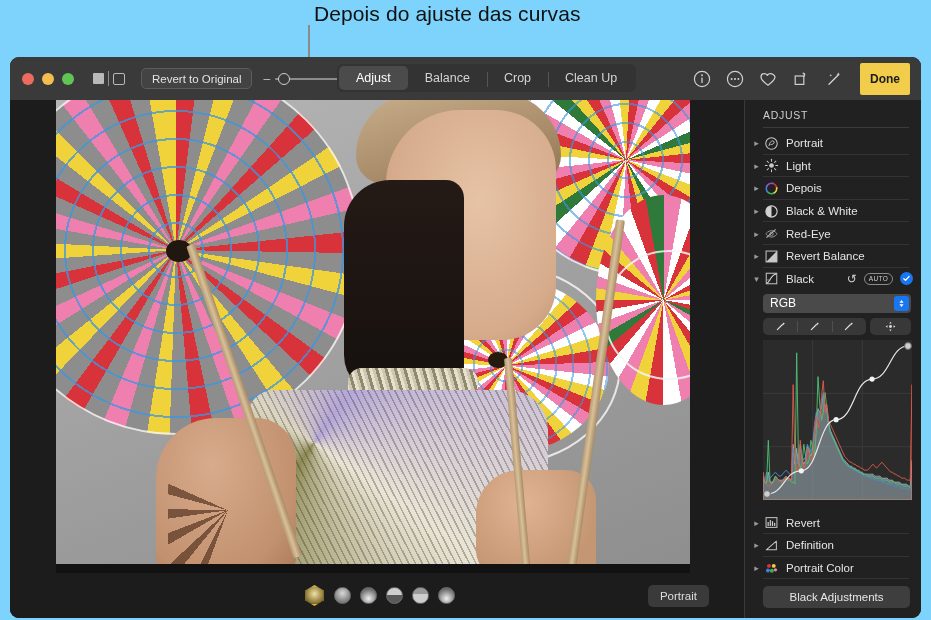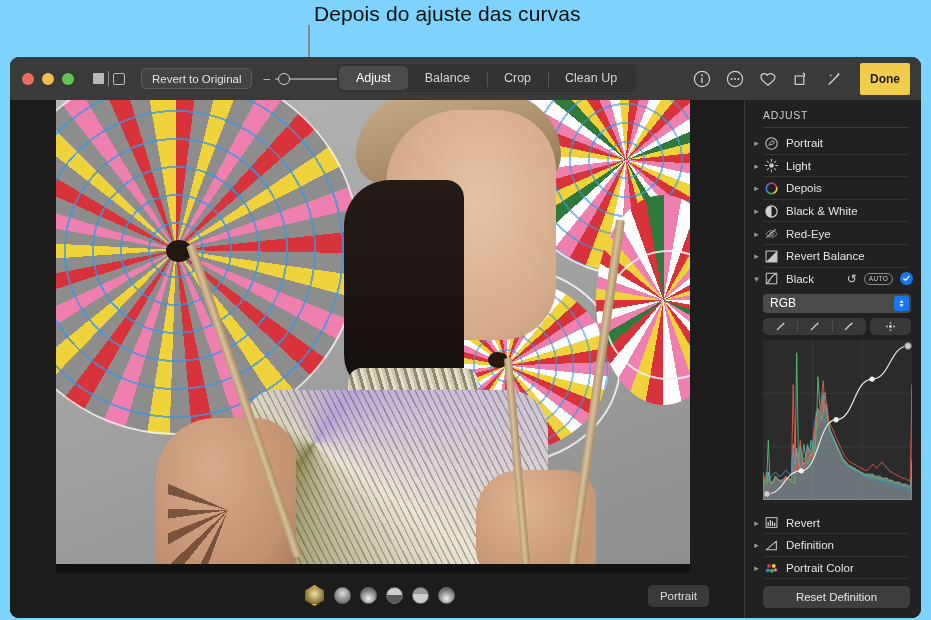--- a/index.html
+++ b/index.html
@@ -603,17 +603,17 @@
             <circle cx="10.4" cy="5.2" r="2.1" fill="#f0d23a"></circle>
             <circle cx="4.2" cy="10.2" r="2.1" fill="#3b82d8"></circle>
             <circle cx="8.4" cy="10.4" r="2.1" fill="#3fae5a"></circle>
             <circle cx="12.2" cy="9.4" r="1.8" fill="#ee7fae"></circle>
           </svg>
           <div class="rlabel">Portrait Color</div>
           <div class="rule"></div>
         </div>
       </div>
 
-      <div class="resetbtn">Reset Definition</div>
+      <div class="resetbtn">Black Adjustments</div>
     </div>
 
   </div>
 </div>
 
 </body></html>

